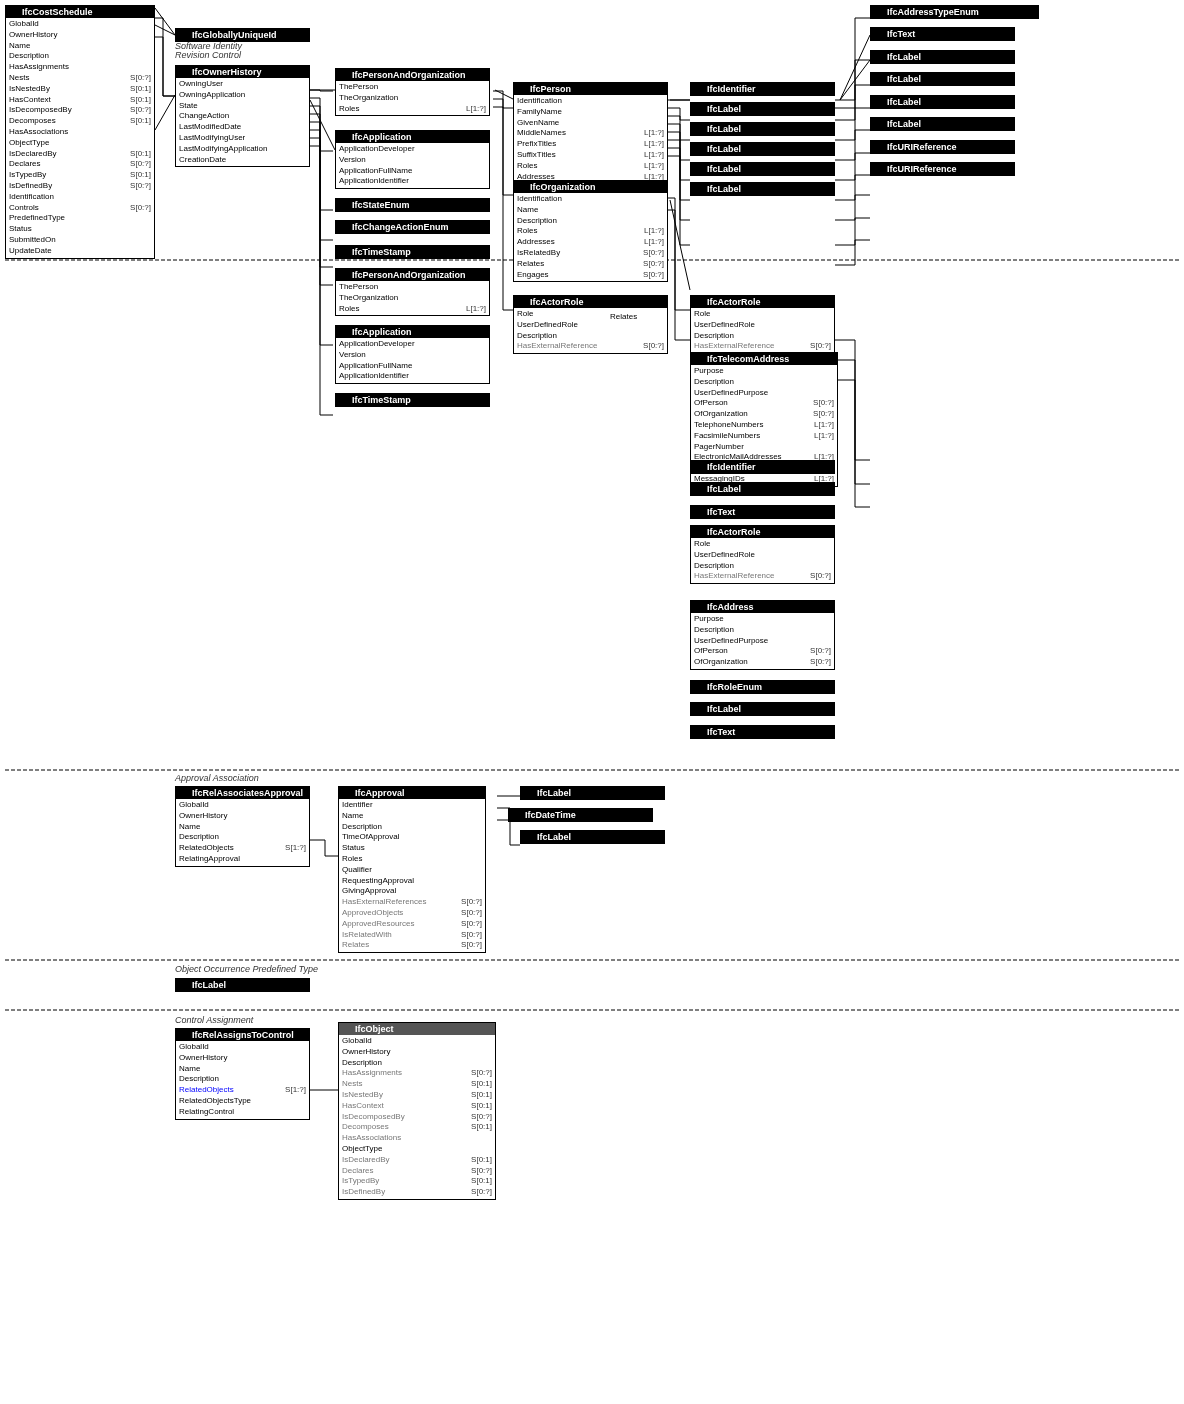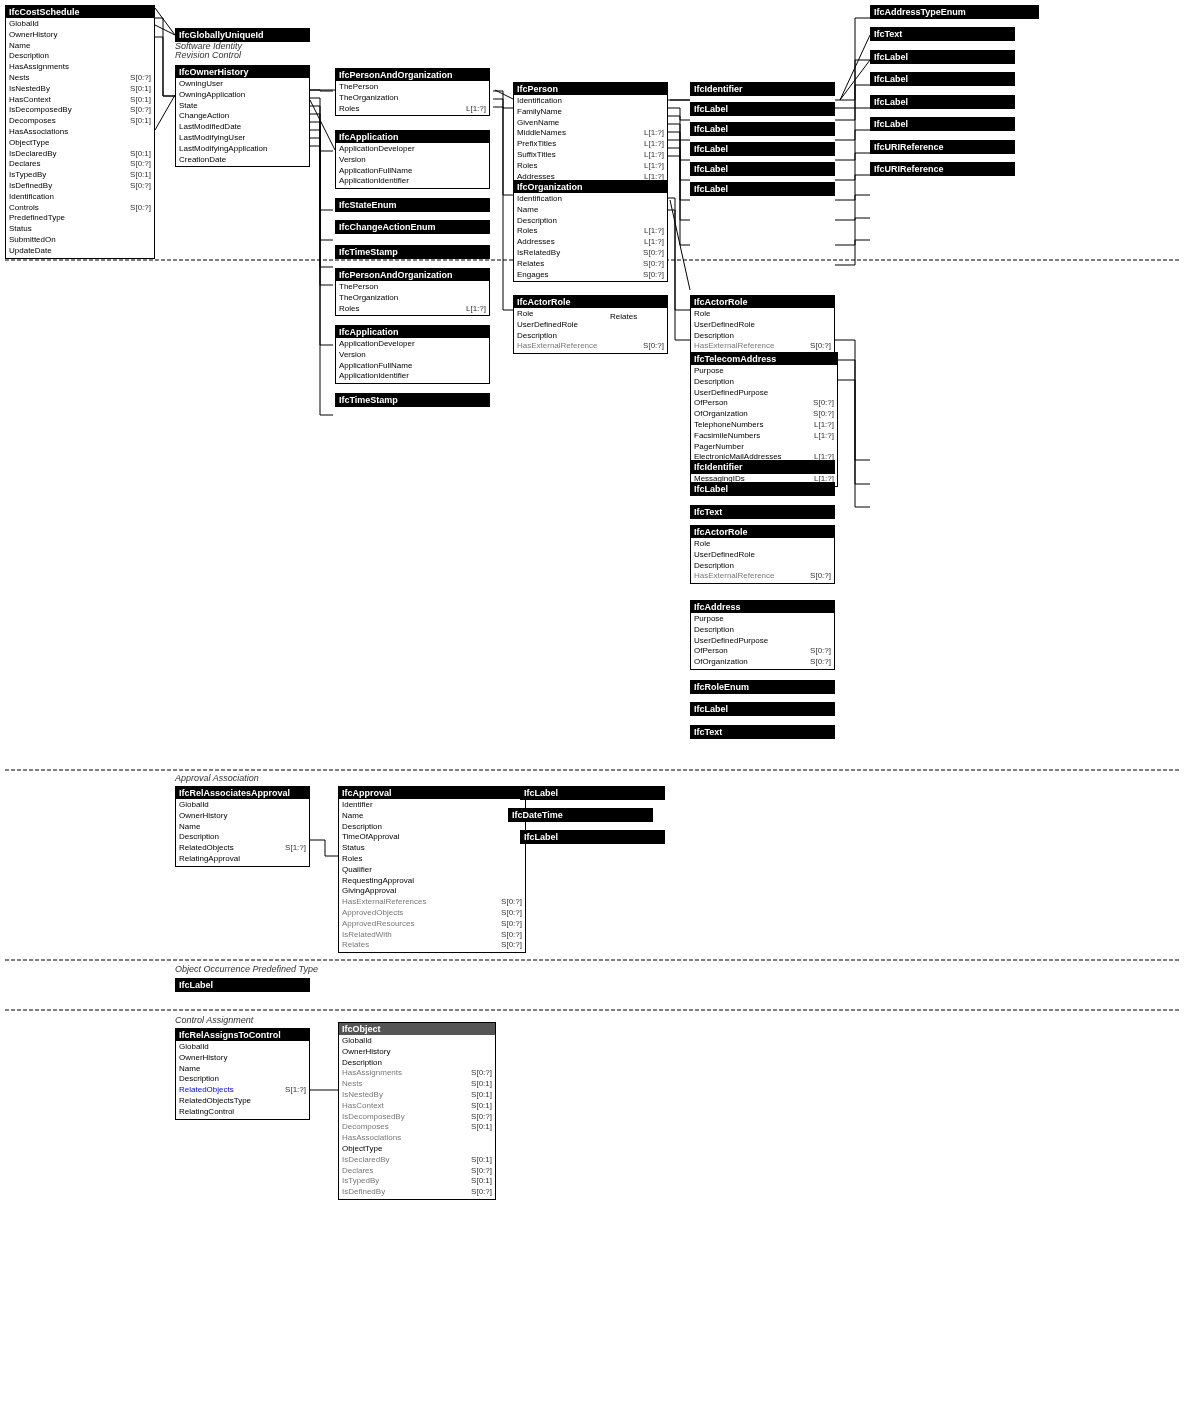--- a/index.html
+++ b/index.html
@@ -20,21 +20,21 @@
     }
     .uml-box {
       position: absolute;
       border: 1px solid #000;
       background: #fff;
     }
     .uml-box-header {
       background: #000;
       color: #fff;
       font-weight: bold;
-      padding: 1px 3px;
+      padding: 1px 16px;
       font-size: 9px;
     }
     .uml-box-body {
       padding: 1px 3px;
       font-size: 8px;
       line-height: 1.35;
       text-align: right;
     }
     .uml-box-body .row {
       display: flex;
@@ -680,21 +680,21 @@
     <div class="row">
           <span class="field-name">RelatedObjects</span>
           <span class="field-type">S[1:?]</span>
         </div>
     <div class="row">
           <span class="field-name">RelatingApproval</span>
         </div>
   </div>
 </div>
 
-<div class="uml-box" style="left:338px; top:786px; width:188px;">
+<div class="uml-box" style="left:338px; top:786px; width:148px;">
   <div class="uml-box-header">IfcApproval</div>
   <div class="uml-box-body">
     <div class="row">
           <span class="field-name">Identifier</span>
         </div>
     <div class="row">
           <span class="field-name">Name</span>
         </div>
     <div class="row">
           <span class="field-name">Description</span>

